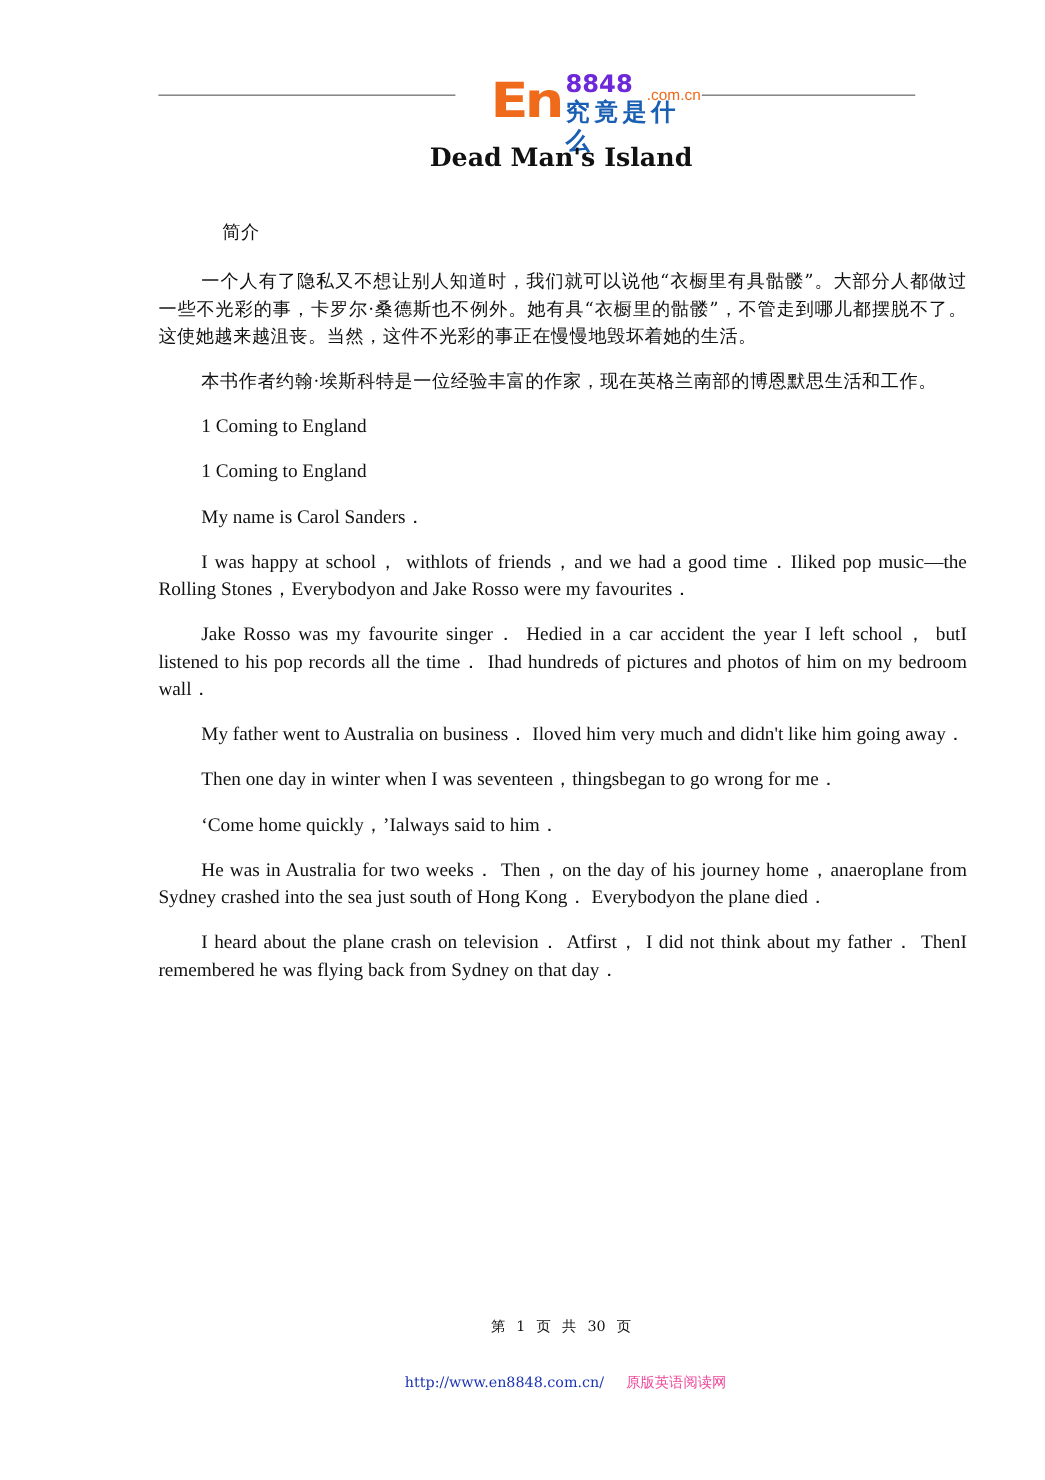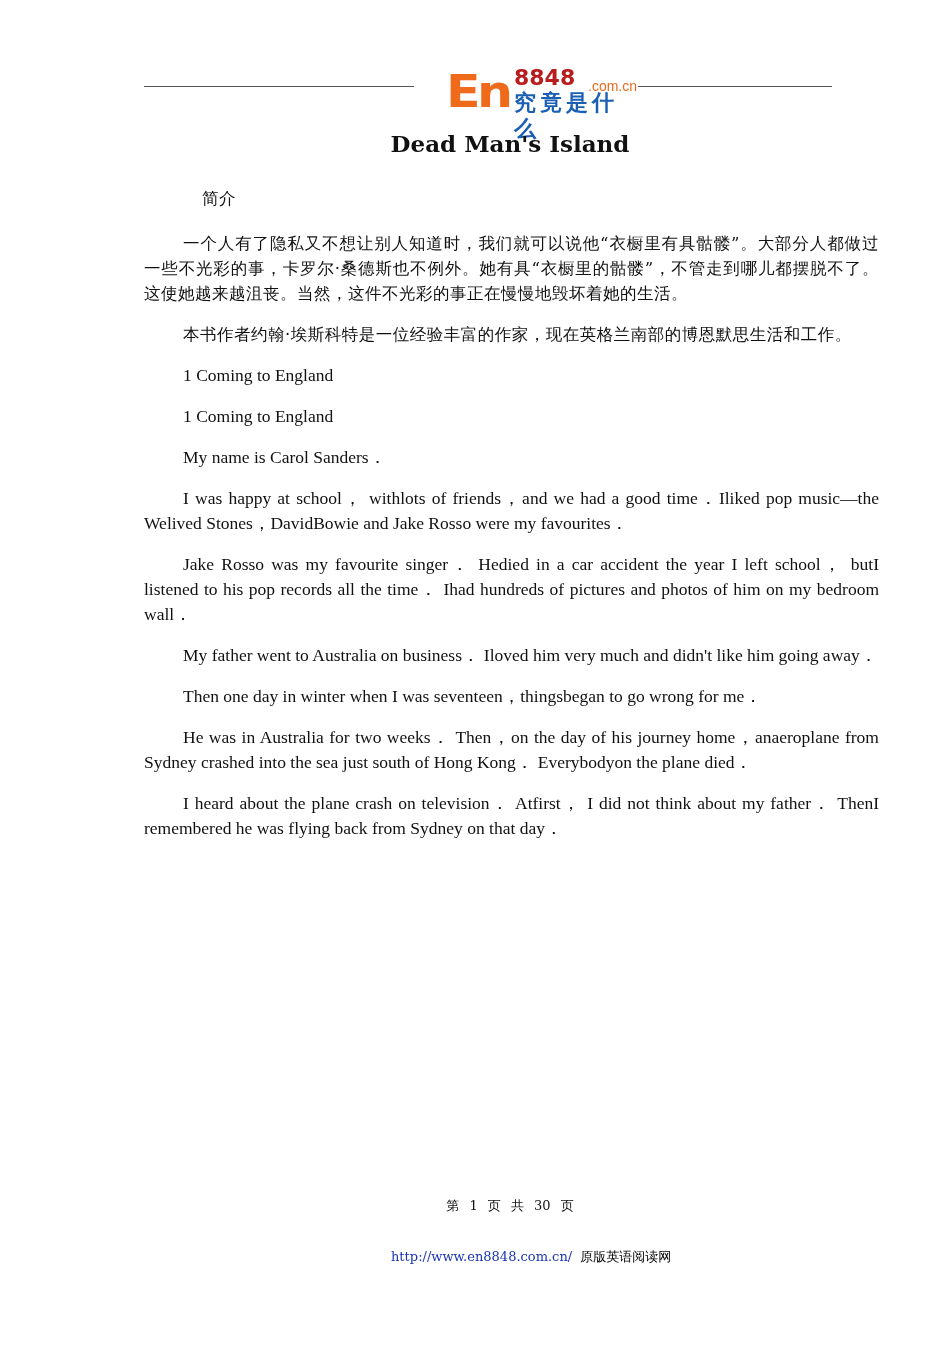--- a/index.html
+++ b/index.html
@@ -6,37 +6,37 @@
     body { width: 950px; height: 1345px; position: relative; overflow: hidden;
            font-family: "DejaVu Serif", "Liberation Serif", serif; color: #111; }
     .header-rule { position: absolute; top: 86px; height: 1px; background: #555; }
     .header-rule.left { left: 144px; width: 270px; }
     .header-rule.right { left: 606px; width: 226px; }
     .logo { position: absolute; left: 414px; top: 66px; width: 192px; height: 52px; background:#fff;margin-left:32px; }
     .logo .en { position: absolute; left: 0; top: 2px; font-family: "DejaVu Sans", sans-serif;
                 font-weight: bold; font-size: 44px; letter-spacing: -3px; color: #f06a1b; line-height: 48px;
                 transform: scaleX(1.15); transform-origin: left; }
     .logo .num { position: absolute; left: 68px; top: 0px; font-family: "DejaVu Sans", sans-serif;
-                 font-weight: bold; font-size: 22px; color: #b91c1c; line-height: 24px; letter-spacing: 0px; }
+                 font-weight: bold; font-size: 22px; color: #6d28d9; line-height: 24px; letter-spacing: 0px; }
     .logo .dom { position: absolute; left: 142px; top: 12px; font-family: "Liberation Sans", sans-serif;
                  font-size: 14px; color: #f06a1b; }
     .logo .cn { position: absolute; left: 68px; top: 24px; font-family: "DejaVu Sans", sans-serif;
                 font-weight: bold; font-size: 22px; color: #1a5fb4; letter-spacing: 4px; line-height: 26px; }
     .title { position: absolute; top: 130px; left: 0; width: 1020px; text-align: center;
              font-family: "DejaVu Serif", serif; font-weight: bold; font-size: 23px; color: #111; }
     .content { position: absolute; left: 144px; top: 186px; width: 735px;
                font-family: "Liberation Serif", serif; font-size: 17.5px; line-height: 25px; }
-    .content p { margin: 0 0 16px 0; text-indent: 39px; text-align: justify; }
+    .content p { margin: 12px 0 16px 0; text-indent: 39px; text-align: justify; }
     .content p.cn { font-family: "DejaVu Serif", serif; font-size: 16.5px; letter-spacing: 0.5px; }
     .content p.intro { text-indent: 58px; margin-bottom: 20px; }
     .footer-page { position: absolute; top: 1197px; left: 0; width: 1020px; text-align: center;
                    font-family: "DejaVu Serif", serif; font-size: 13px; word-spacing: 6px; color: #111; }
     .footer-link { position: absolute; top: 1248px; left: 368px; font-size: 13px; }
-    .footer-link .url { color: #1a33b3; font-family: "DejaVu Serif", serif; margin-left: 23px; }
-    .footer-link .site { color: #000000; font-family: "DejaVu Serif", serif; margin-left: 4px; }
+    .footer-link .url { color: #1a33b3; font-family: "DejaVu Serif", serif; }
+    .footer-link .site { color: #ec4899; font-family: "DejaVu Serif", serif; margin-left: 16px; }
   </style>
 </head>
 <body>
 
 <div class="header-rule left"></div>
 <div class="header-rule right"></div>
 
 <div class="logo">
   <span class="en">En</span>
   <span class="num">8848</span>
@@ -46,24 +46,25 @@
 
 <div class="title">Dead Man's Island</div>
 
 <div class="content">
   <p class="cn intro">简介</p>
   <p class="cn">一个人有了隐私又不想让别人知道时，我们就可以说他“衣橱里有具骷髅”。大部分人都做过一些不光彩的事，卡罗尔·桑德斯也不例外。她有具“衣橱里的骷髅”，不管走到哪儿都摆脱不了。这使她越来越沮丧。当然，这件不光彩的事正在慢慢地毁坏着她的生活。</p>
   <p class="cn">本书作者约翰·埃斯科特是一位经验丰富的作家，现在英格兰南部的博恩默思生活和工作。</p>
   <p>1 Coming to England</p>
   <p>1 Coming to England</p>
   <p>My name is Carol Sanders．</p>
-  <p>I was happy at school，  withlots of friends，and we had a good time．Iliked pop music—the Welived Stones，DavidBowie and Jake Rosso were my favourites．</p>
+  <p>I was happy at school，  withlots of friends，and we had a good time．Iliked pop music—the Rolling Stones，Everybodyon and Jake Rosso were my favourites．</p>
   <p>Jake Rosso was my favourite singer．  Hedied in a car accident the year I left school，  butI listened to his pop records all the time． Ihad hundreds of pictures and photos of him on my bedroom wall．</p>
   <p>My father went to Australia on business． Iloved him very much and didn't like him going away．</p>
   <p>Then one day in winter when I was seventeen，thingsbegan to go wrong for me．</p>
+  <p>‘Come home quickly，’Ialways said to him．</p>
   <p>He was in Australia for two weeks． Then，on the day of his journey home，anaeroplane from Sydney crashed into the sea just south of Hong Kong． Everybodyon the plane died．</p>
   <p>I heard about the plane crash on television． Atfirst，  I did not think about my father． ThenI remembered he was flying back from Sydney on that day．</p>
 </div>
 
 <div class="footer-page">第 1 页 共 30 页</div>
 
 <div class="footer-link">
   <span class="url">http://www.en8848.com.cn/</span>
   <span class="site">原版英语阅读网</span>
 </div>

